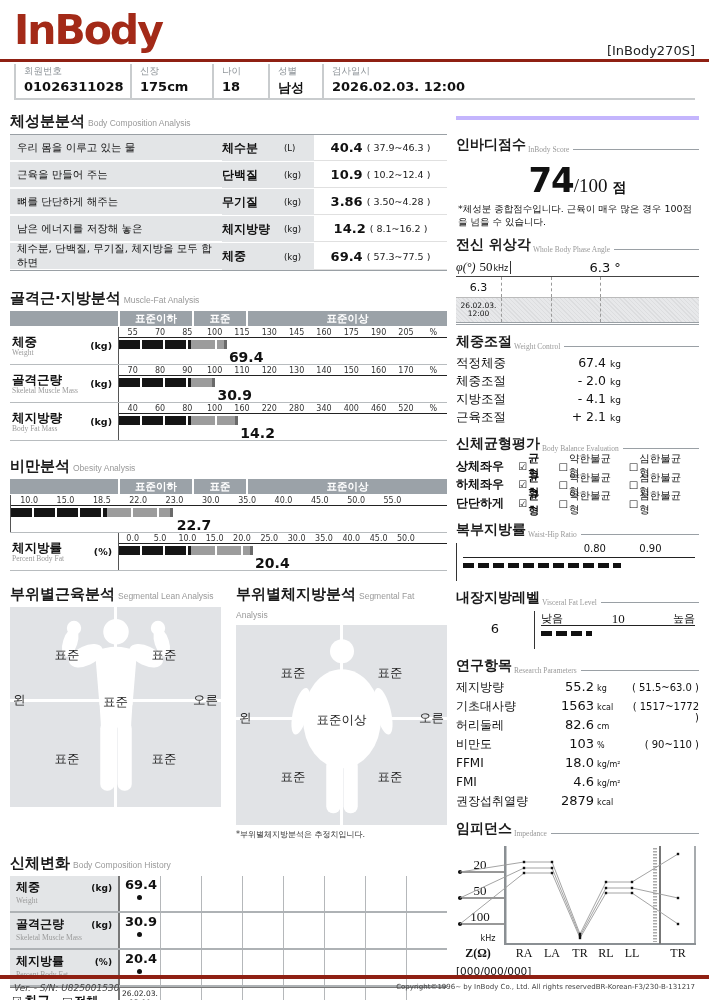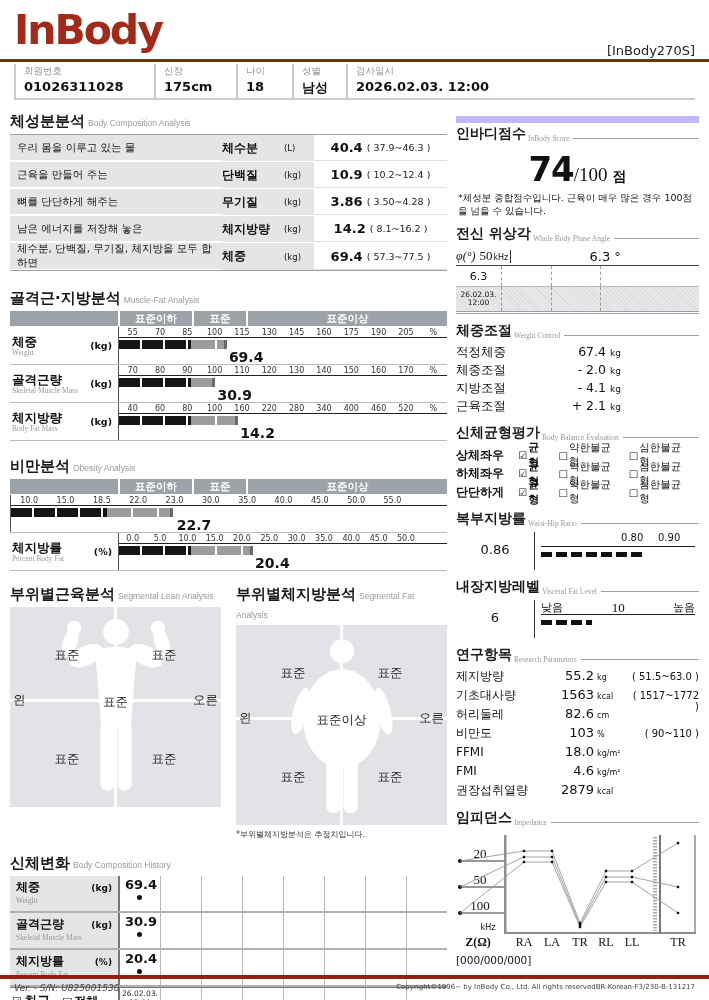--- a/index.html
+++ b/index.html
@@ -9,25 +9,25 @@
 
   
   .header{position:absolute;top:2px;left:14px;right:14px;height:56px;}
   .logo{font-size:41px;font-weight:800;letter-spacing:-2px;color:#a32a18;line-height:56px;}
   .model{position:absolute;right:0;bottom:0;font-size:13px;color:#222;}
   .redline{position:absolute;top:59px;left:0;right:0;height:3px;background:#8f2013;}
   .info-bar{position:absolute;top:64px;left:14px;right:14px;height:36px;display:flex;border-bottom:2px solid #c9ccce;}
   .info-cell{border-left:2px solid #c9ccce;padding:1px 8px 2px 8px;}
   .info-label{font-size:9.5px;color:#8d9398;}
   .info-value{font-size:13px;font-weight:bold;color:#111;margin-top:1px;}
-  .ic1{width:140px;}.ic2{width:82px;}.ic3{width:56px;}.ic4{width:54px;}.ic5{flex:1;}
+  .ic1{width:116px;}.ic2{width:82px;}.ic3{width:56px;}.ic4{width:54px;}.ic5{flex:1;}
 
   
   .col-left{position:absolute;top:112px;left:10px;width:437px;}
-  .col-right{position:absolute;top:116px;left:456px;width:243px;border-top:7px solid #c4b5fd;padding-top:2px;}
+  .col-right{position:absolute;top:116px;left:456px;width:243px;border-top:4px solid #c4b5fd;padding-top:16px;}
 
   .sec-title{font-size:15px;font-weight:bold;color:#1a1a1a;margin-bottom:3px;}
   .sec-title .en{font-family:Liberation Sans, sans-serif;font-weight:normal;font-size:8.5px;color:#999;margin-left:3px;}
   .rtitle{display:flex;align-items:flex-end;font-size:14px;font-weight:bold;color:#1a1a1a;margin:8px 0 4px 0;}
   .rtitle .en{font-family:"Liberation Serif",serif;font-weight:normal;font-size:7.5px;color:#999;margin-left:2px;}
   .rtitle:after{content:"";flex:1;height:1px;background:#9aa0a5;margin:0 0 4px 4px;}
 
   
   .comp-table{border-top:1px solid #9aa0a5;border-bottom:1px solid #9aa0a5;margin-bottom:18px;}
   .comp-row{display:flex;height:27px;border-bottom:1px solid #fff;}
@@ -650,21 +650,20 @@
           <span>심한불균형</span>
         </span>
     </div>
 
     
     <div class="rtitle">
       <span>복부지방률</span>
         <span class="en">Waist-Hip Ratio</span>
     </div>
     <div class="mini">
-      <div class="mini-val">0.86</div>
       <div class="mini-graph">
         <div class="mini-labels">
           <span class="t" style="left:52%">0.80</span>
           <span class="t" style="left:76%">0.90</span>
         </div>
         <div class="mini-axis"></div>
         <div class="dash-bar" style="width:68%"></div>
       </div>
     </div>
 

